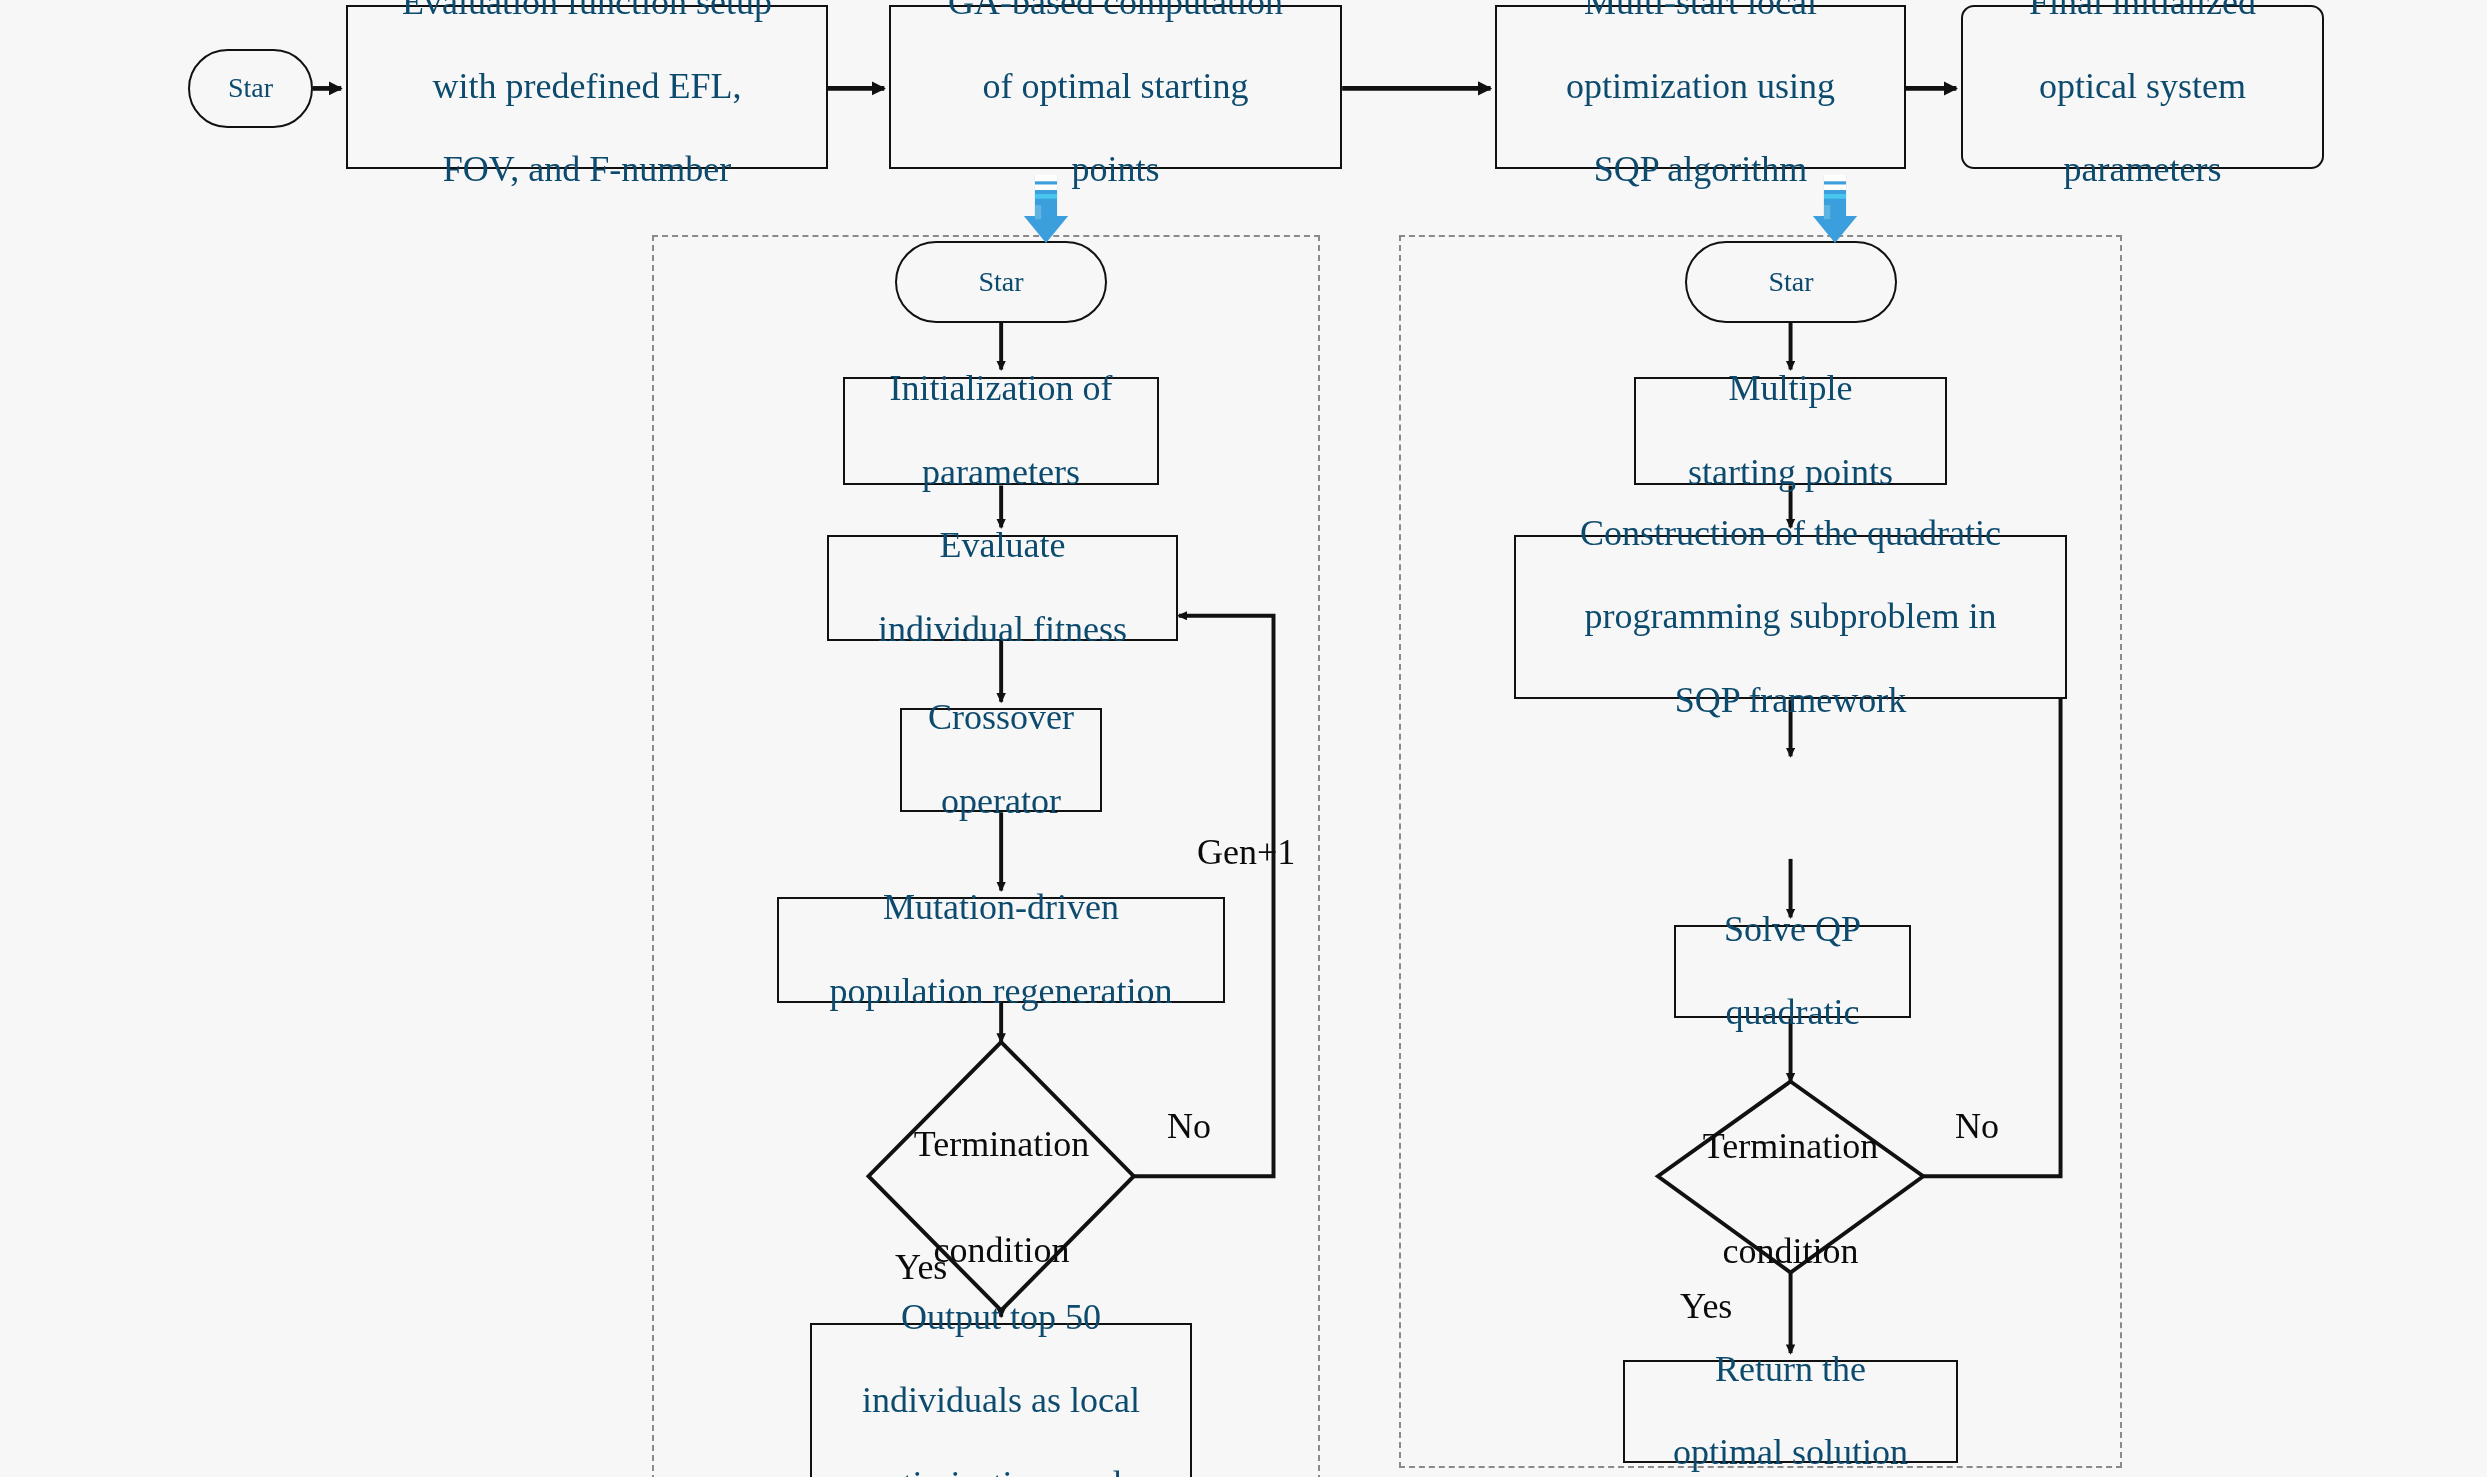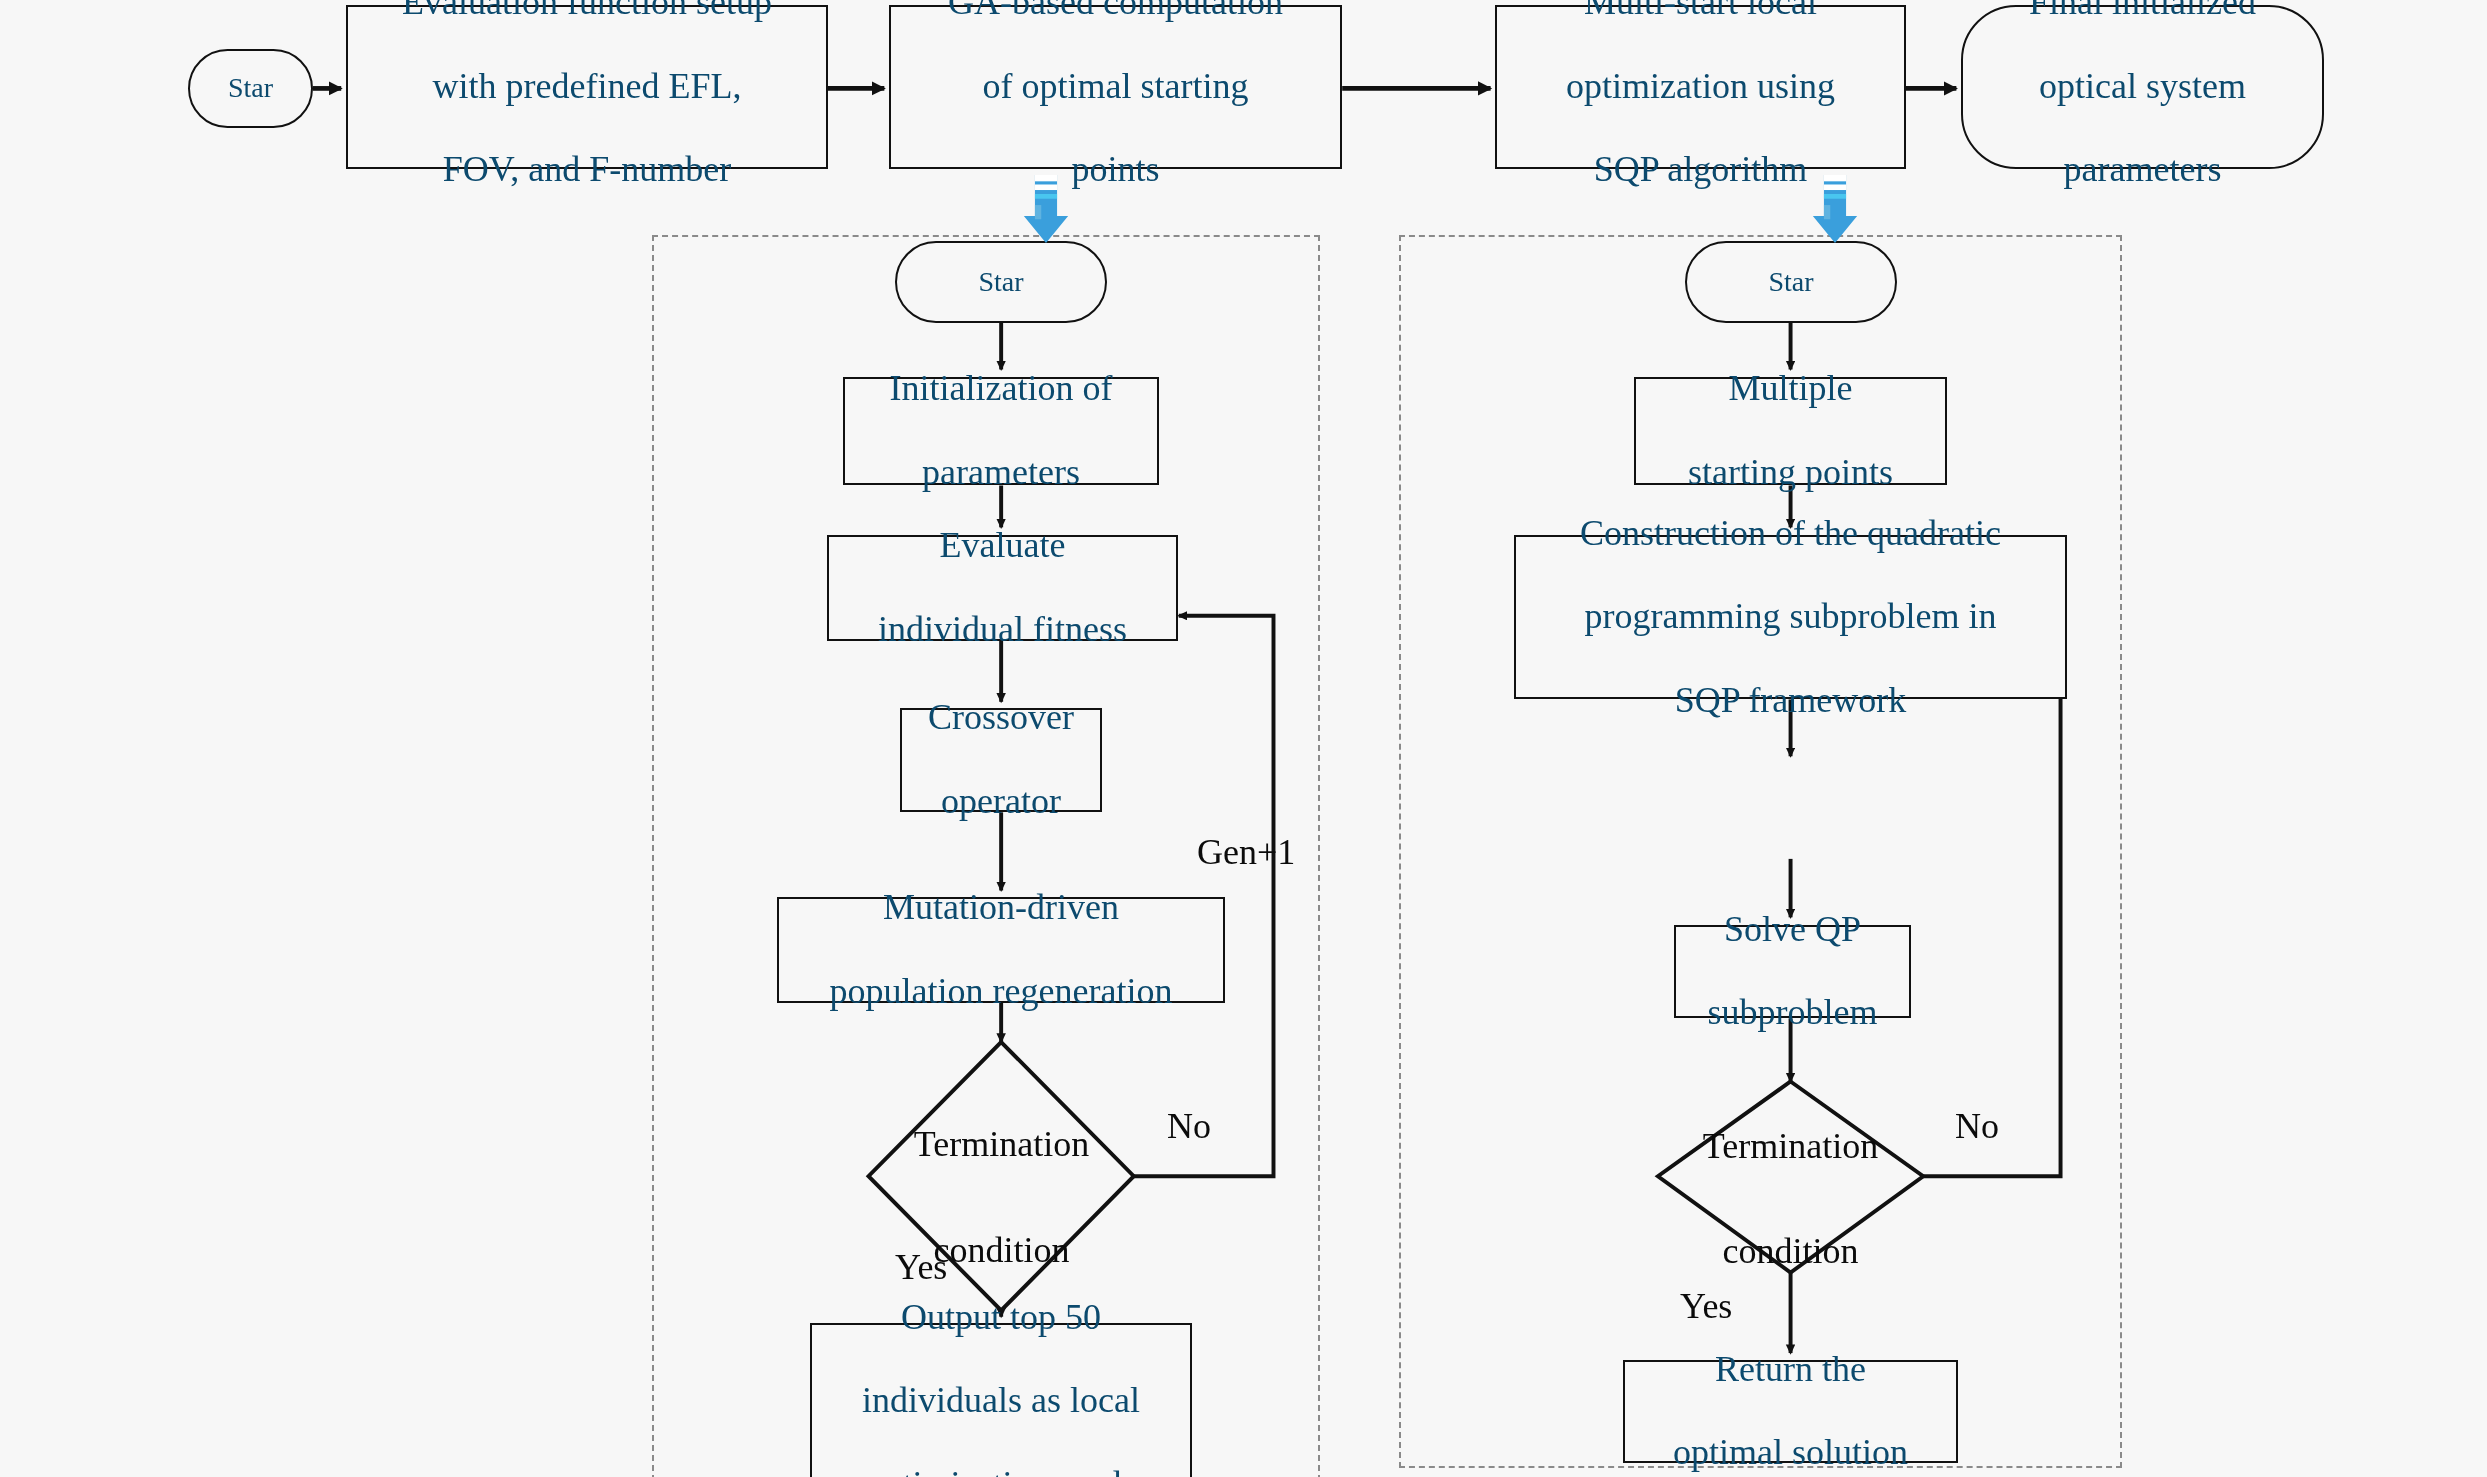--- a/index.html
+++ b/index.html
@@ -131,21 +131,21 @@
   </div>
 
   <div class="node rect fs-46" style="left:1495px;top:4.7px;width:411px;height:164px;">
     <span>
       <span>Multi-start local</span><br>
       <span>optimization using</span><br>
       <span>SQP algorithm</span>
     </span>
   </div>
 
-  <div class="node term fs-46" style="left:1961px;top:4.7px;width:363px;height:164px;">
+  <div class="node term fs-46" style="left:1961px;top:4.7px;width:363px;height:164px;border-radius:13px;">
     <span>
       <span>Final initialized</span><br>
       <span>optical system</span><br>
       <span>parameters</span>
     </span>
   </div>
 
   <svg class="bluearrow" style="left:1019px;top:175px;width:54px;height:68px;" viewBox="0 0 68 86">
     <path d="M20,0 L48,0 L48,52 L62,52 L34,86 L6,52 L20,52 Z" fill="#3a9fdc"></path>
     <rect x="20" y="0" width="28" height="8" fill="#ffffff"></rect>
@@ -229,21 +229,21 @@
       <span>Construction of the quadratic</span><br>
       <span>programming subproblem in</span><br>
       <span>SQP framework</span>
     </span>
   </div>
 
 
   <div class="node rect fs-46" style="left:1674px;top:925px;width:237px;height:93px;">
     <span>
       <span>Solve QP</span><br>
-      <span>subproblem</span>
+      <span>quadratic</span>
     </span>
   </div>
 
   <div class="diamond fs-46" style="left:1658px;top:1082px;width:265px;height:191px;">
     <span>
       <span>Termination</span><br>
       <span>condition</span>
     </span>
   </div>
 

